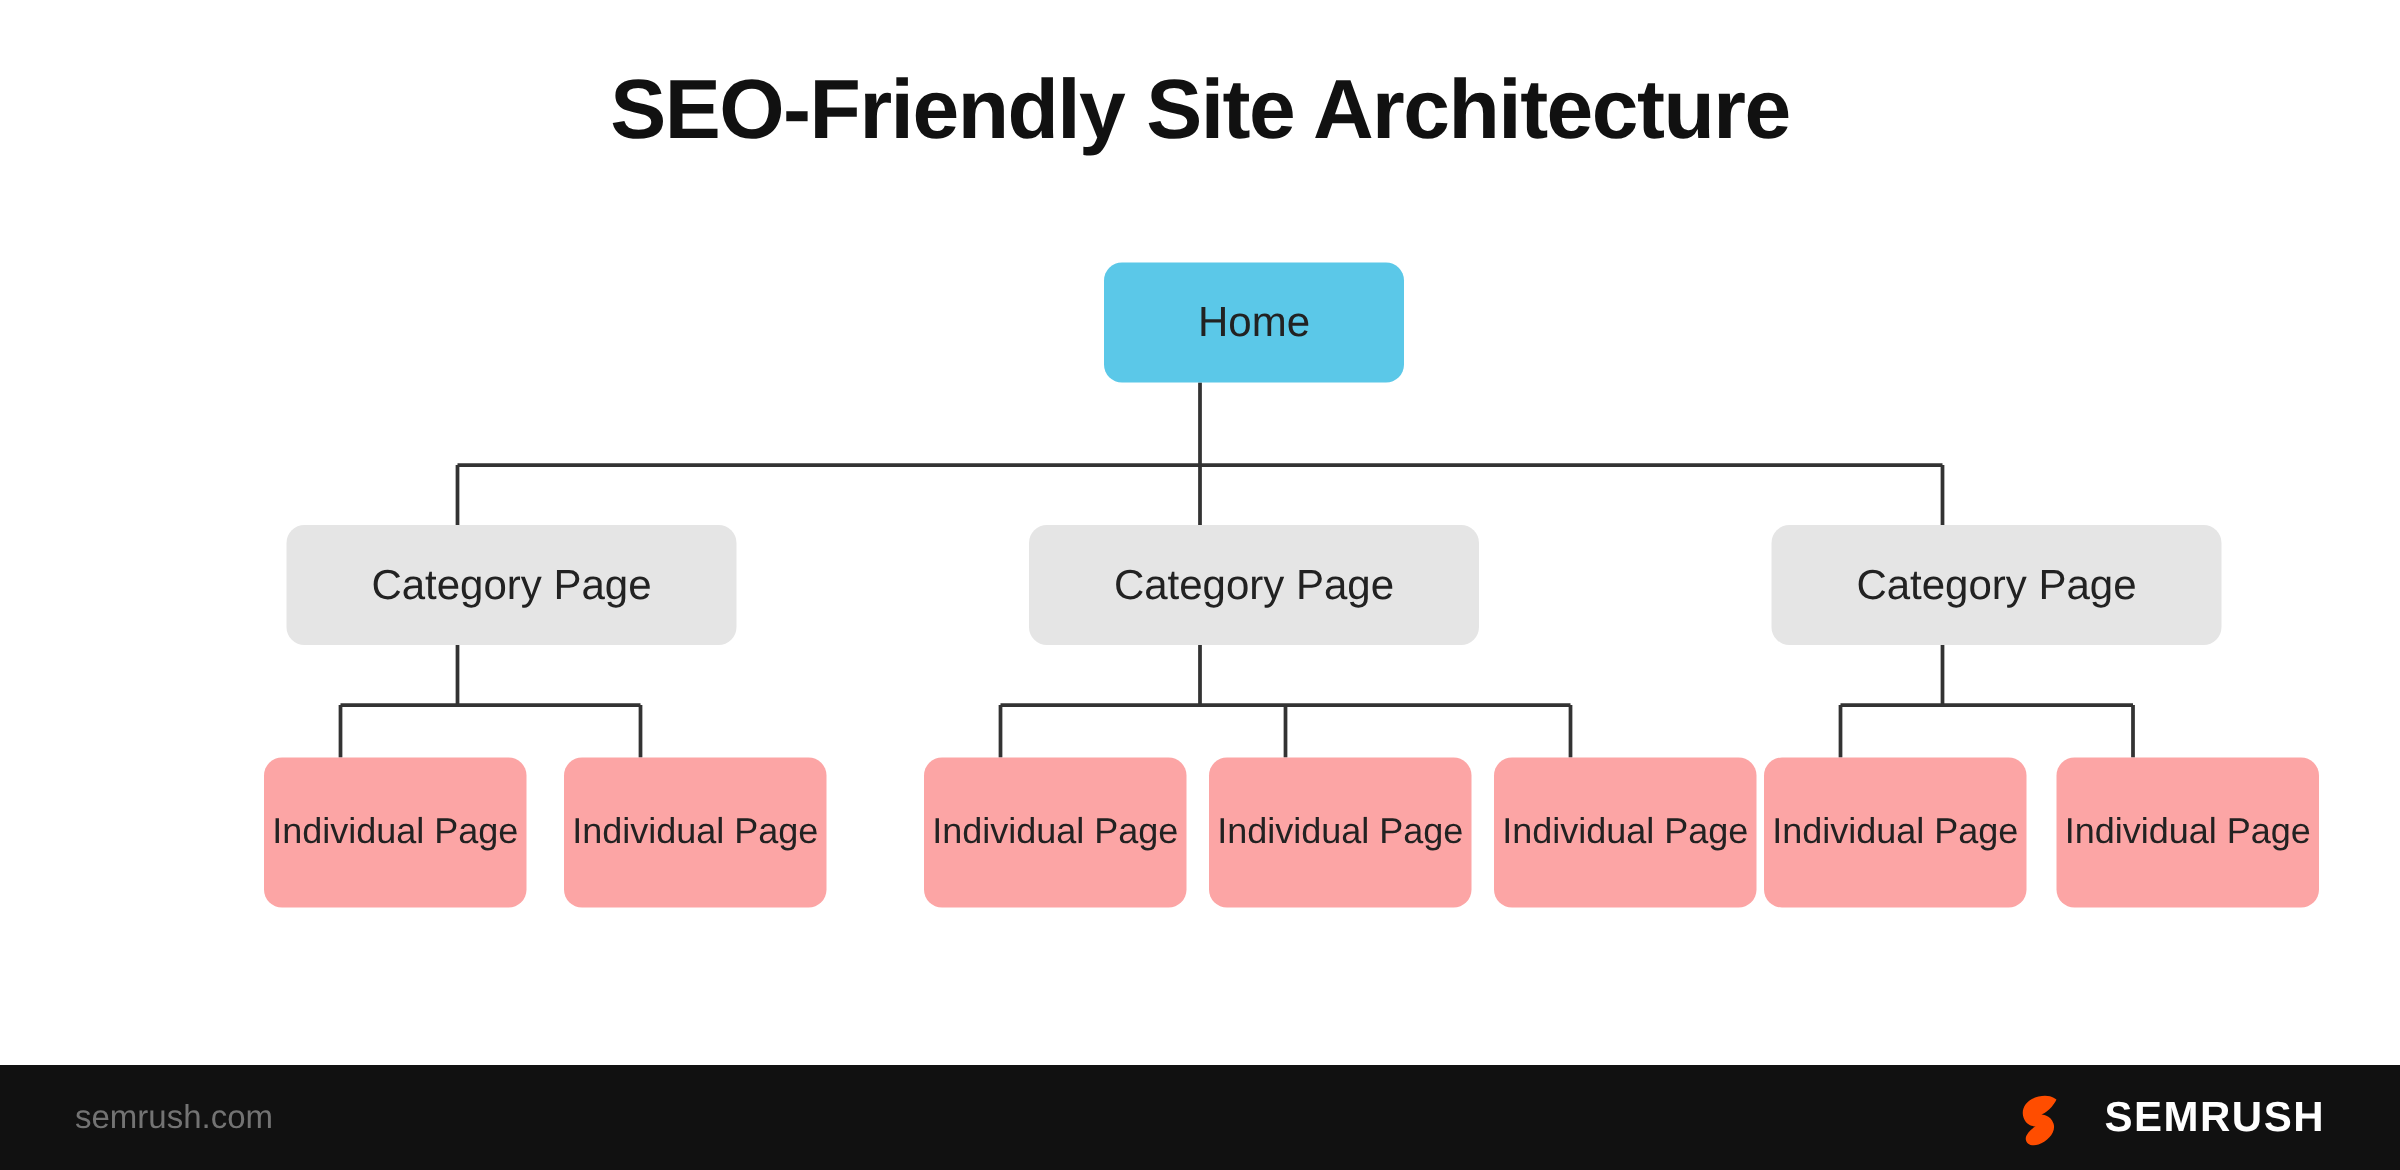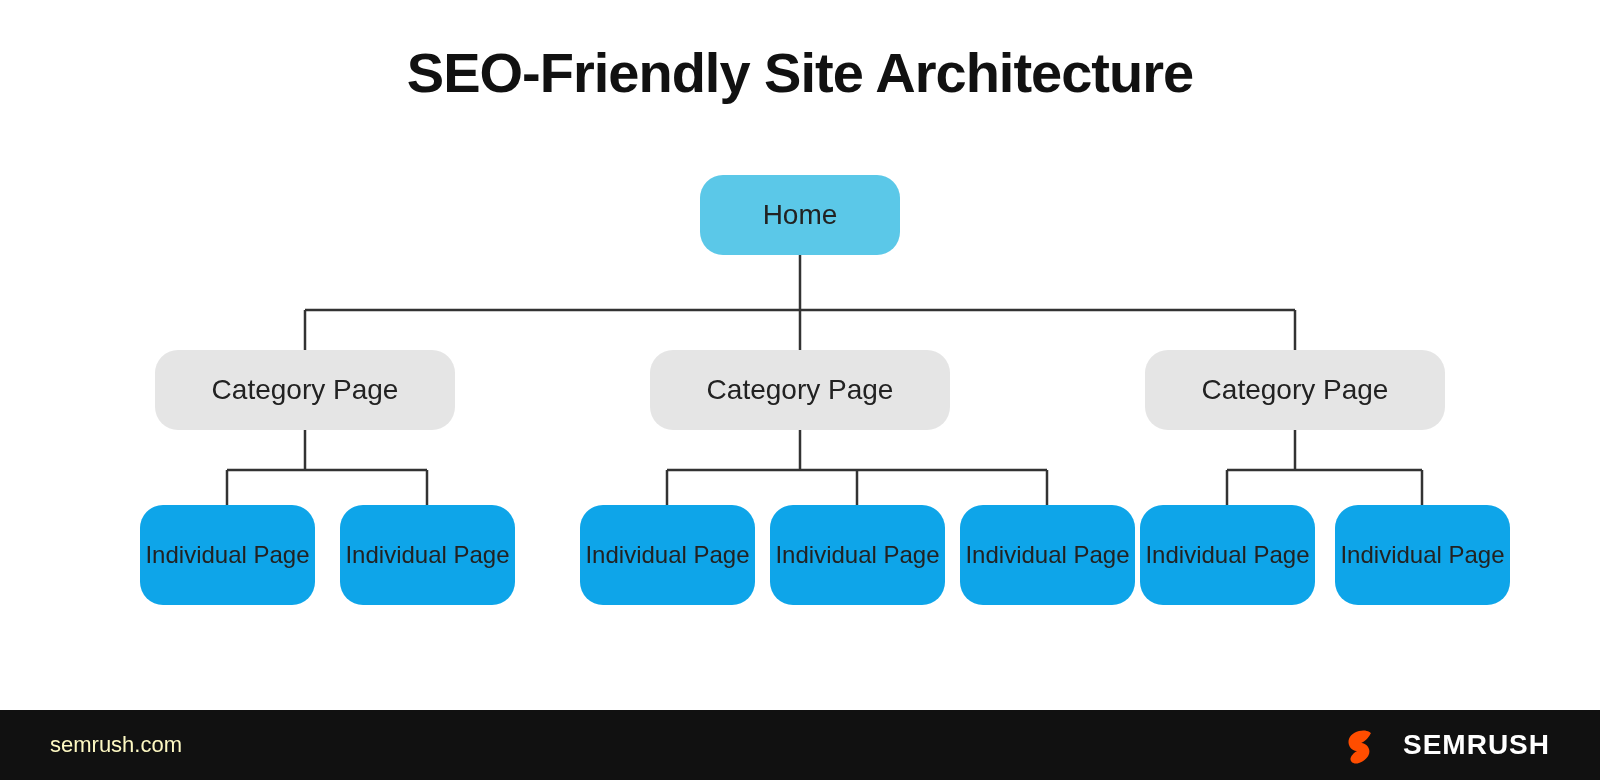--- a/index.html
+++ b/index.html
@@ -47,24 +47,25 @@
       pointer-events: none;
     }
 
     
     .node {
       position: absolute;
       display: flex;
       align-items: center;
       justify-content: center;
       text-align: center;
-      border-radius: 23px;
+      border-radius: 12px;
       font-size: 28px;
       font-weight: 500;
       color: #222222;
+      margin-left: 36px;
     }
 
     .node-home {
       background-color: #5bc8e8;
       width: 200px;
       height: 80px;
       top: 20px;
       left: 600px;
     }
 
@@ -73,21 +74,21 @@
       width: 300px;
       height: 80px;
       top: 195px;
     }
 
     .node-cat-1 { left: 55px; }
     .node-cat-2 { left: 550px; }
     .node-cat-3 { left: 1045px; }
 
     .node-individual {
-      background-color: #0ea5e9;
+      background-color: #fca5a5;
       width: 175px;
       height: 100px;
       top: 350px;
       font-size: 24px;
       font-weight: 500;
     }
 
     
     .ind-1 { left: 40px; }
     .ind-2 { left: 240px; }
@@ -103,21 +104,21 @@
       background-color: #111111;
       display: flex;
       align-items: center;
       justify-content: space-between;
       padding: 0 50px;
       width: 100%;
       flex-shrink: 0;
     }
 
     .footer-url {
-      color: #fef9c3;
+      color: #737373;
       font-size: 22px;
       font-weight: 400;
       text-align: center;
     }
 
     .footer-brand {
       display: flex;
       align-items: center;
       gap: 24px;
     }

